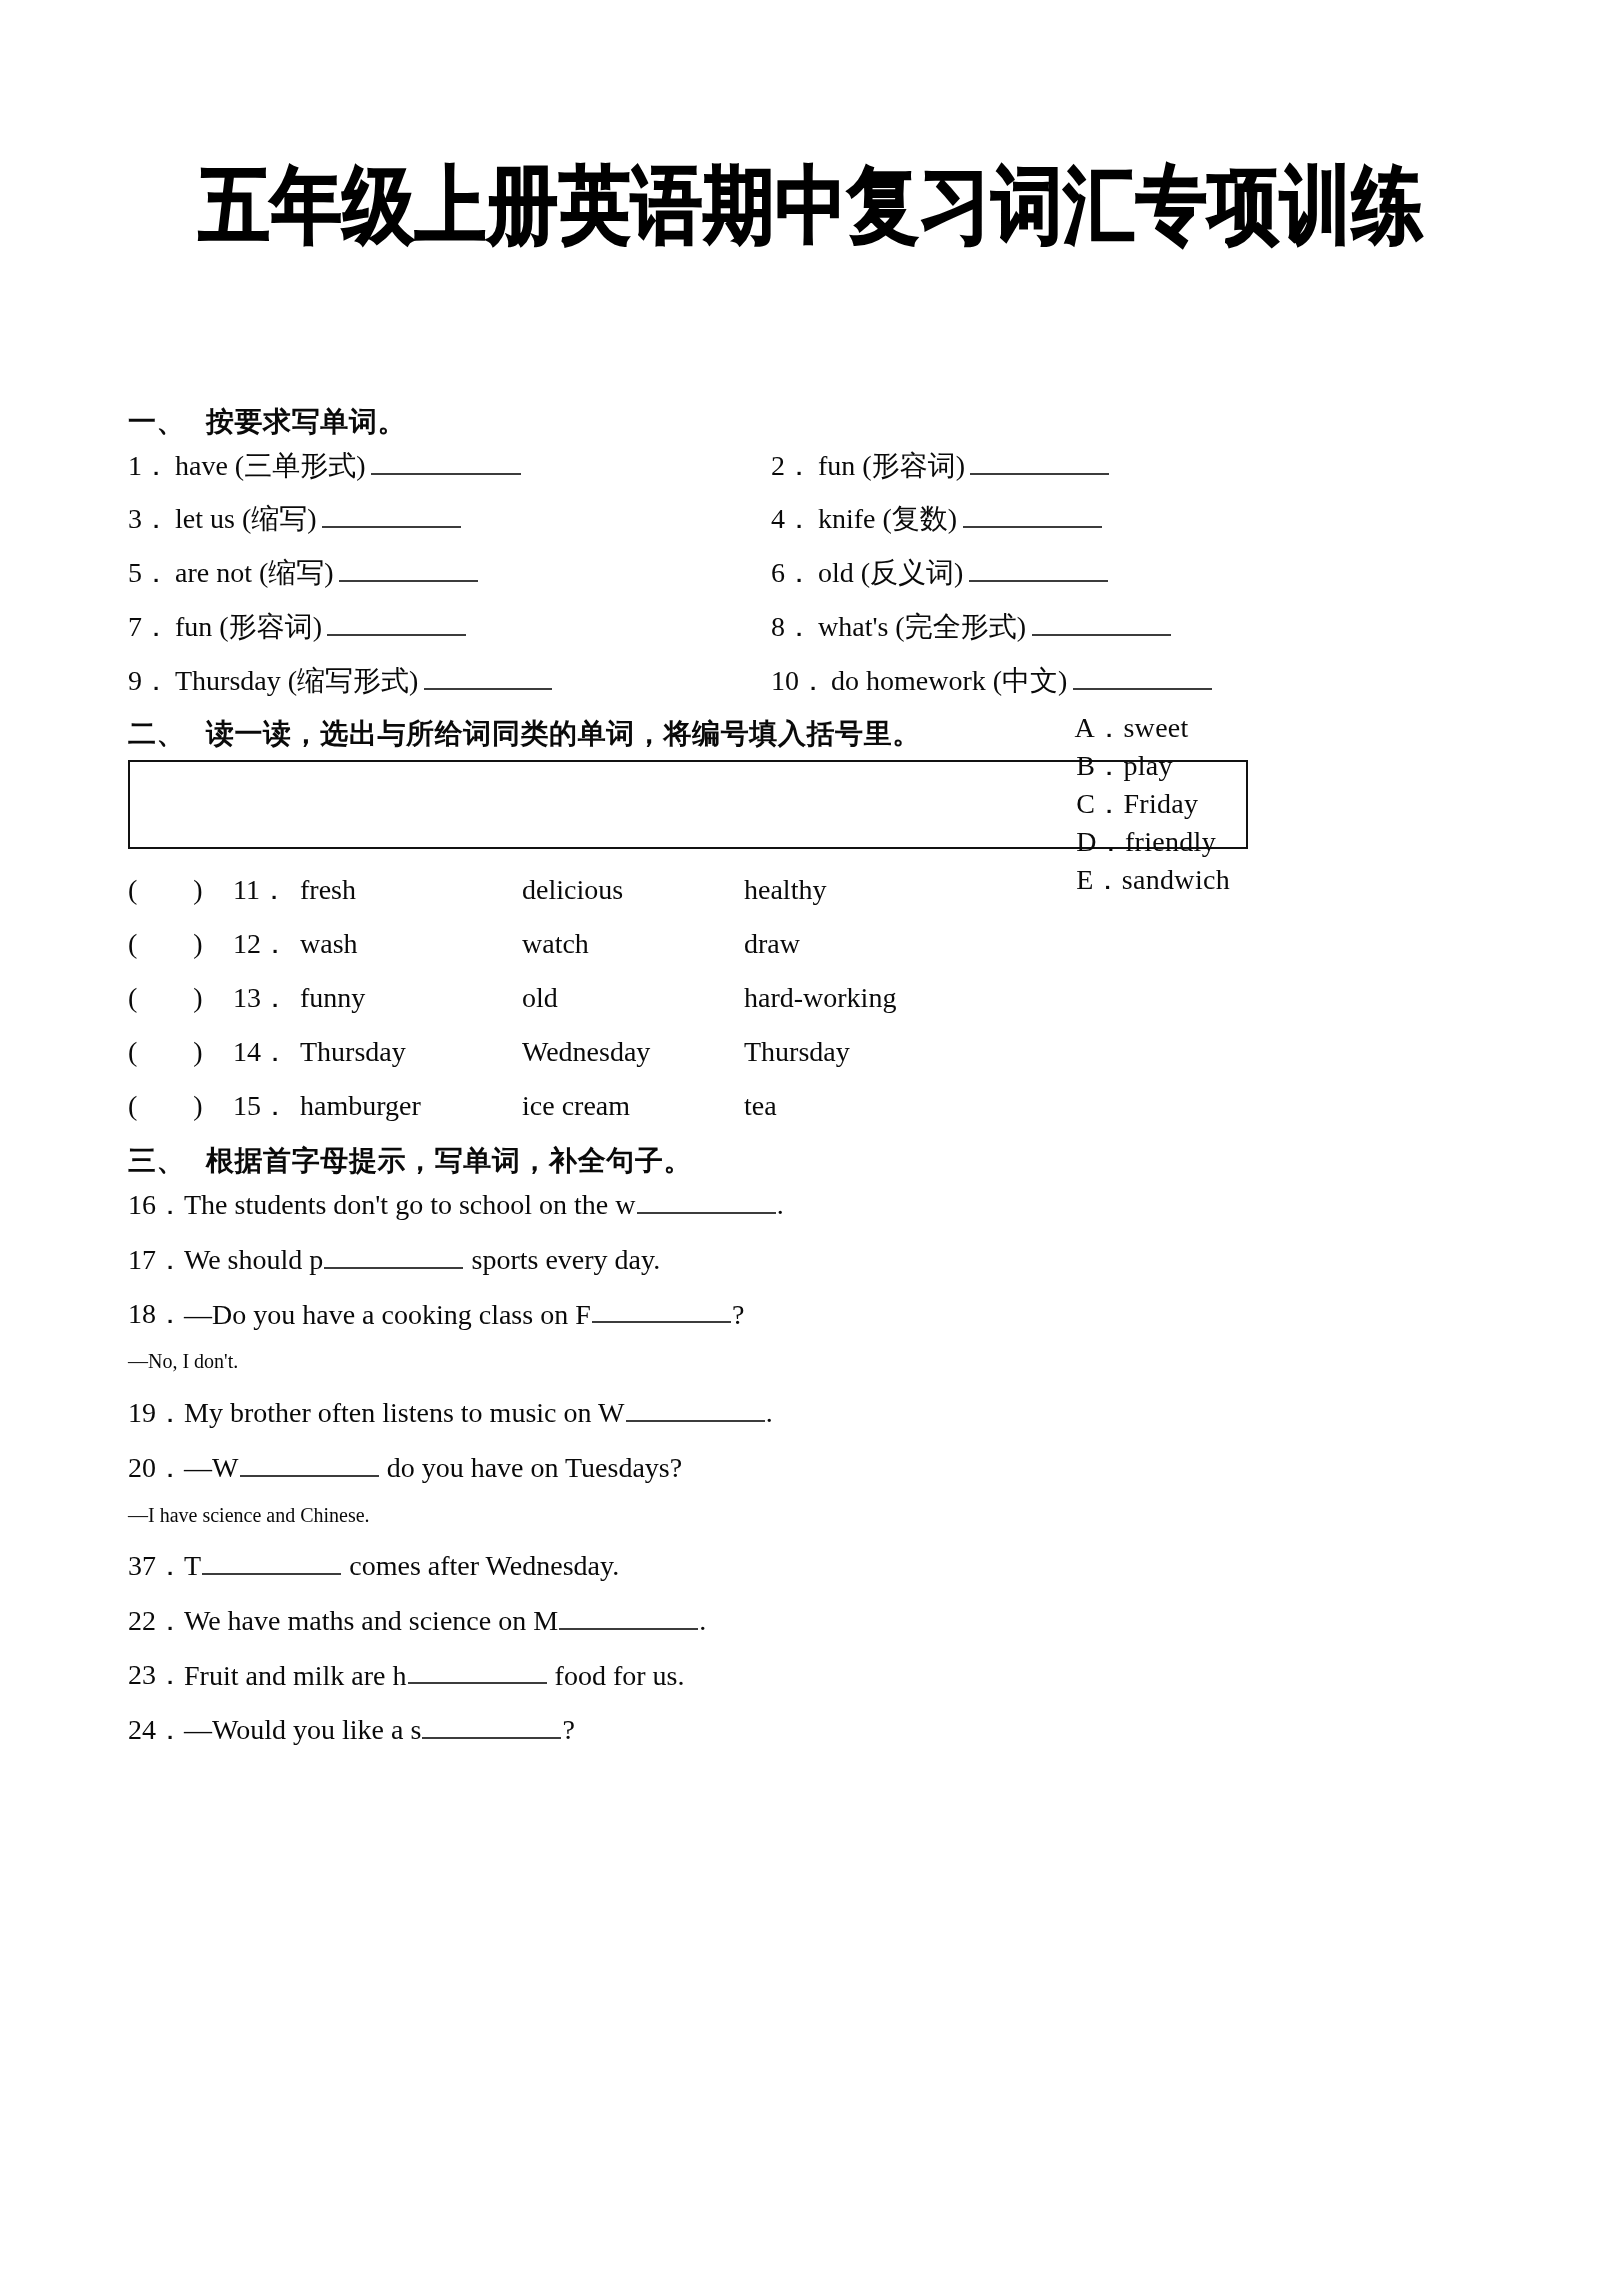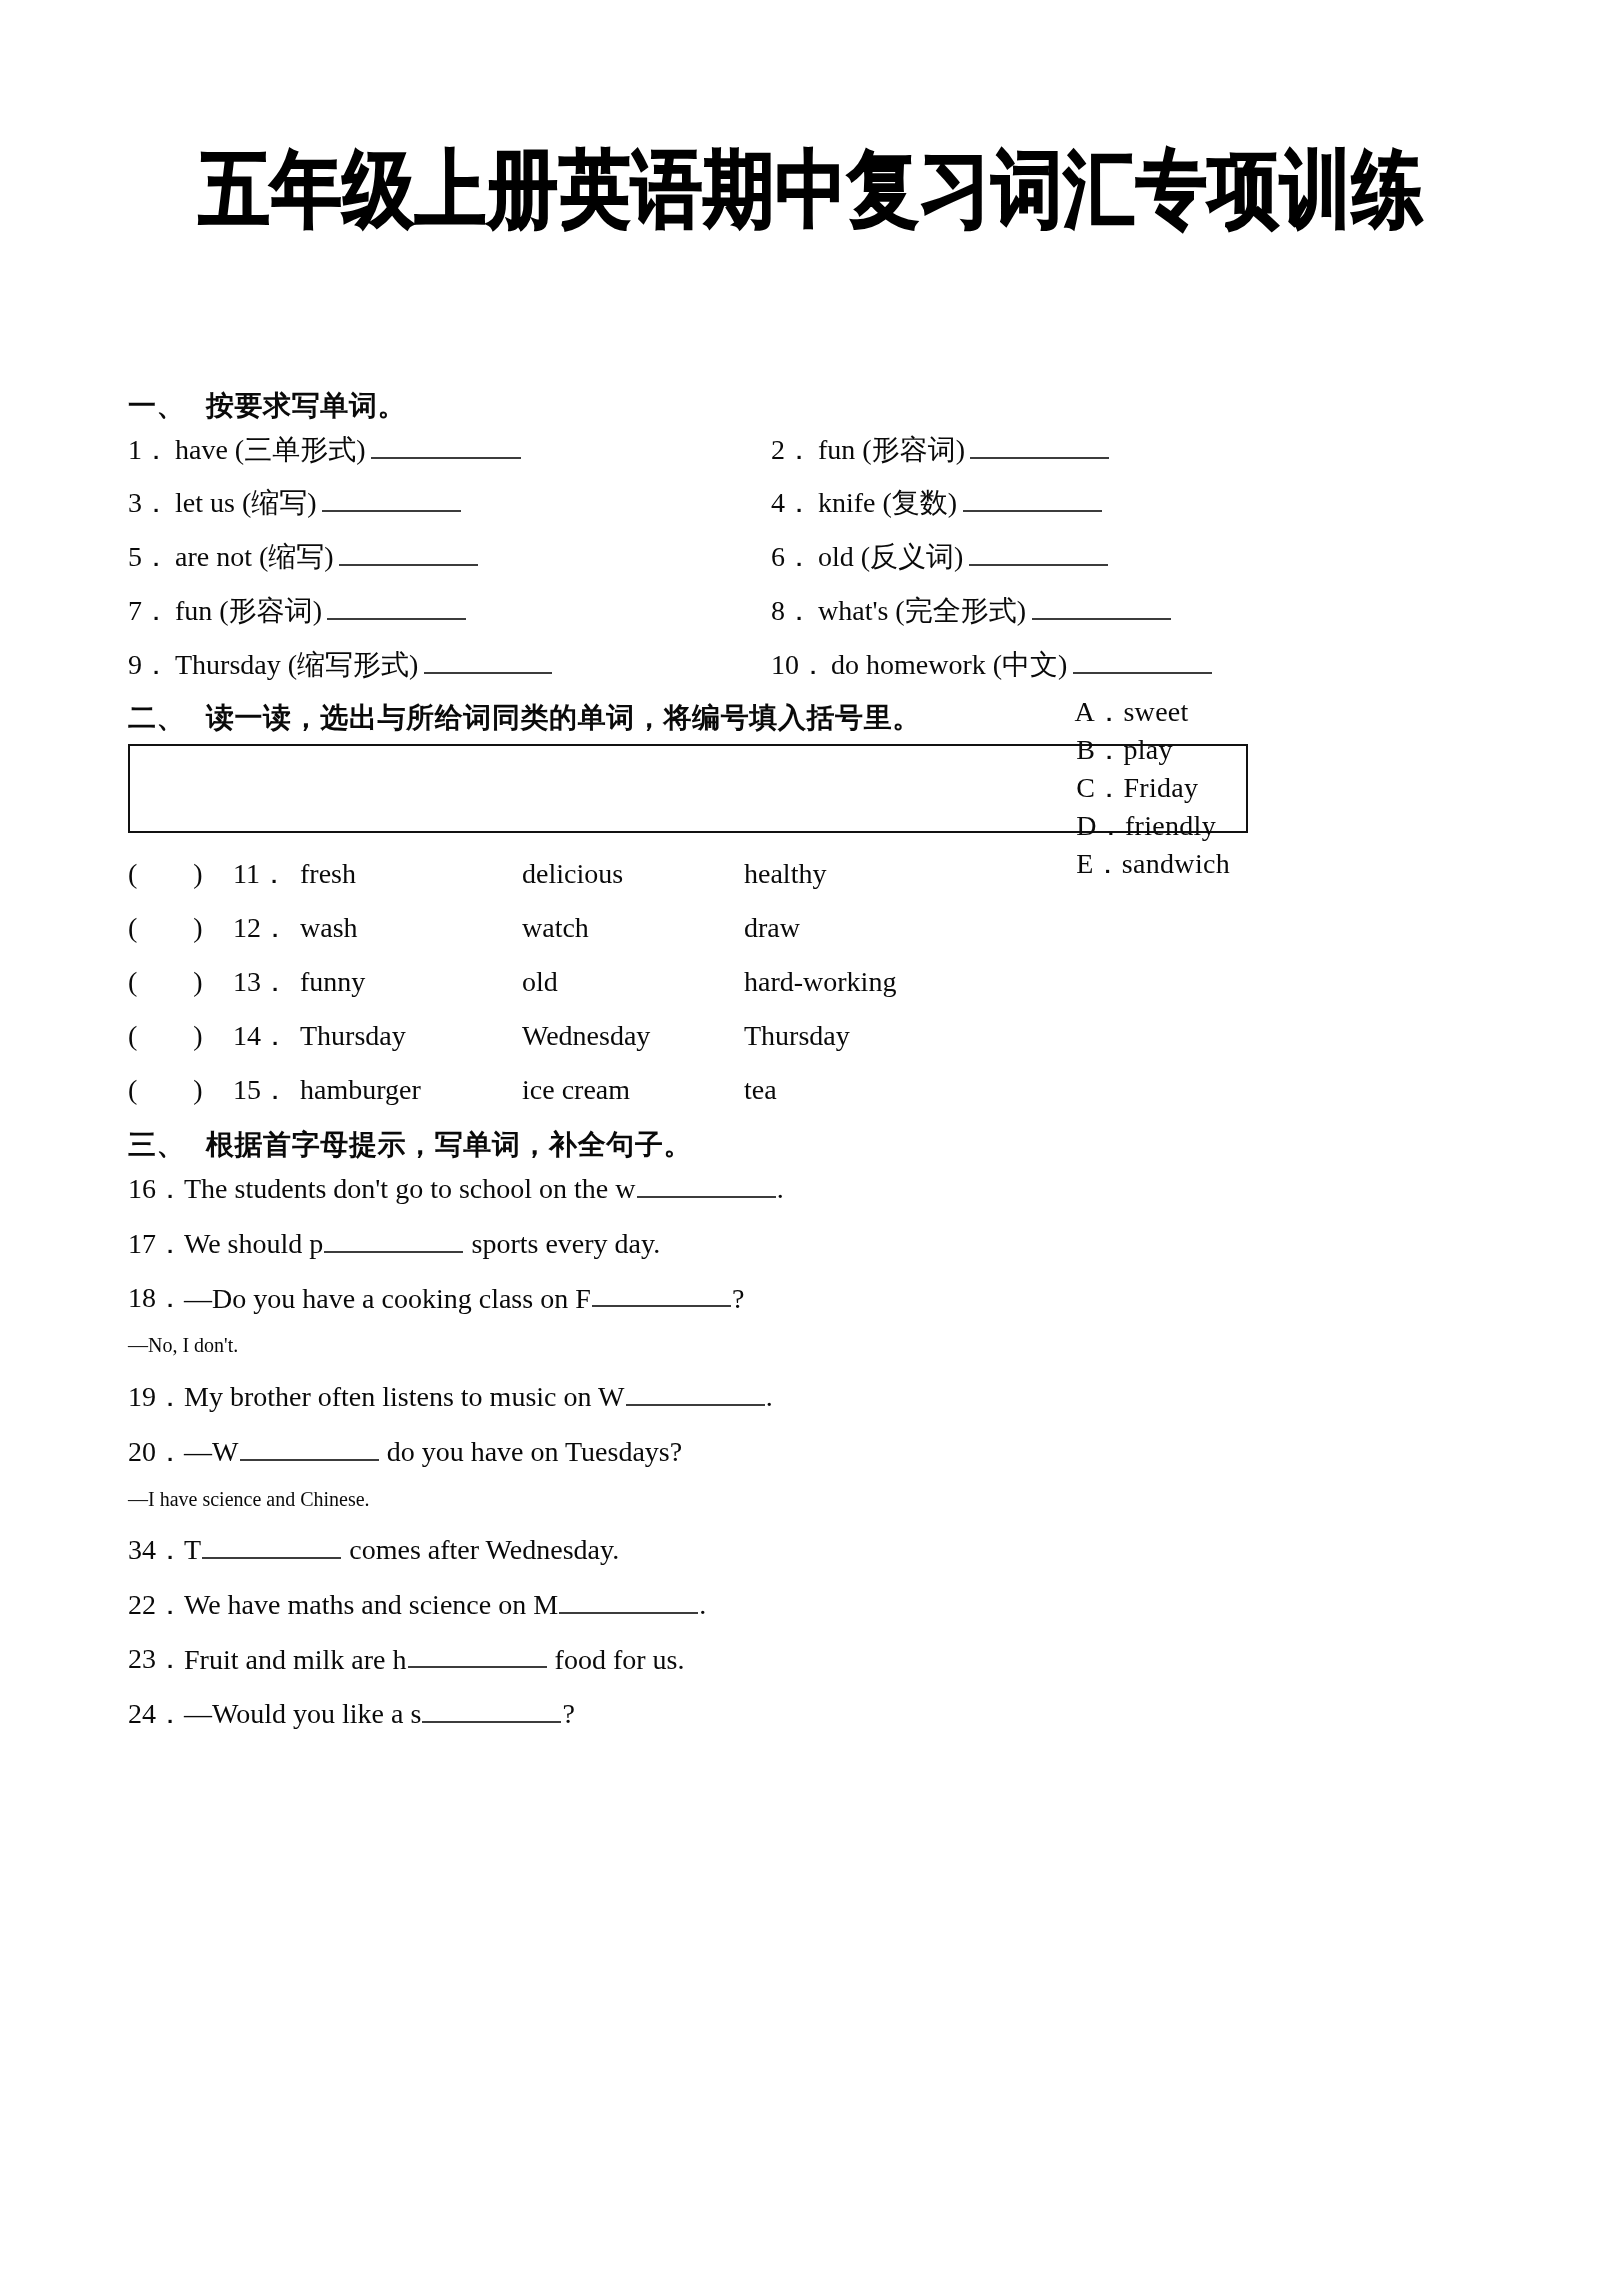--- a/index.html
+++ b/index.html
@@ -13,20 +13,21 @@
     position: relative;
     font-family: "Liberation Serif", "DejaVu Serif", serif;
     color: #0a0a0a;
     overflow: hidden;
   }
 
   .page {
     position: absolute;
     inset: 0;
     padding: 0;
+    margin-top: 16px;
   }
 
   
   .doc-title {
     position: absolute;
     top: 141px;
     left: 0;
     width: 1623px;
     text-align: center;
     font-family: "DejaVu Sans", sans-serif;
@@ -314,21 +315,21 @@
         <span class="snum">19．</span><span>My brother often listens to music on W</span><span class="blank b-md"></span><span>.</span>
       </div>
 
       <div class="srow">
         <span class="snum">20．</span><span>—W</span><span class="blank b-md"></span><span> do you have on Tuesdays?</span>
       </div>
 
       <div class="sreply">—I have science and Chinese.</div>
 
       <div class="srow">
-        <span class="snum">34．</span><span>T</span><span class="blank b-md"></span><span> comes after Wednesday.</span>
+        <span class="snum">37．</span><span>T</span><span class="blank b-md"></span><span> comes after Wednesday.</span>
       </div>
 
       <div class="srow">
         <span class="snum">22．</span><span>We have maths and science on M</span><span class="blank b-md"></span><span>.</span>
       </div>
 
       <div class="srow">
         <span class="snum">23．</span><span>Fruit and milk are h</span><span class="blank b-md"></span><span> food for us.</span>
       </div>
 

